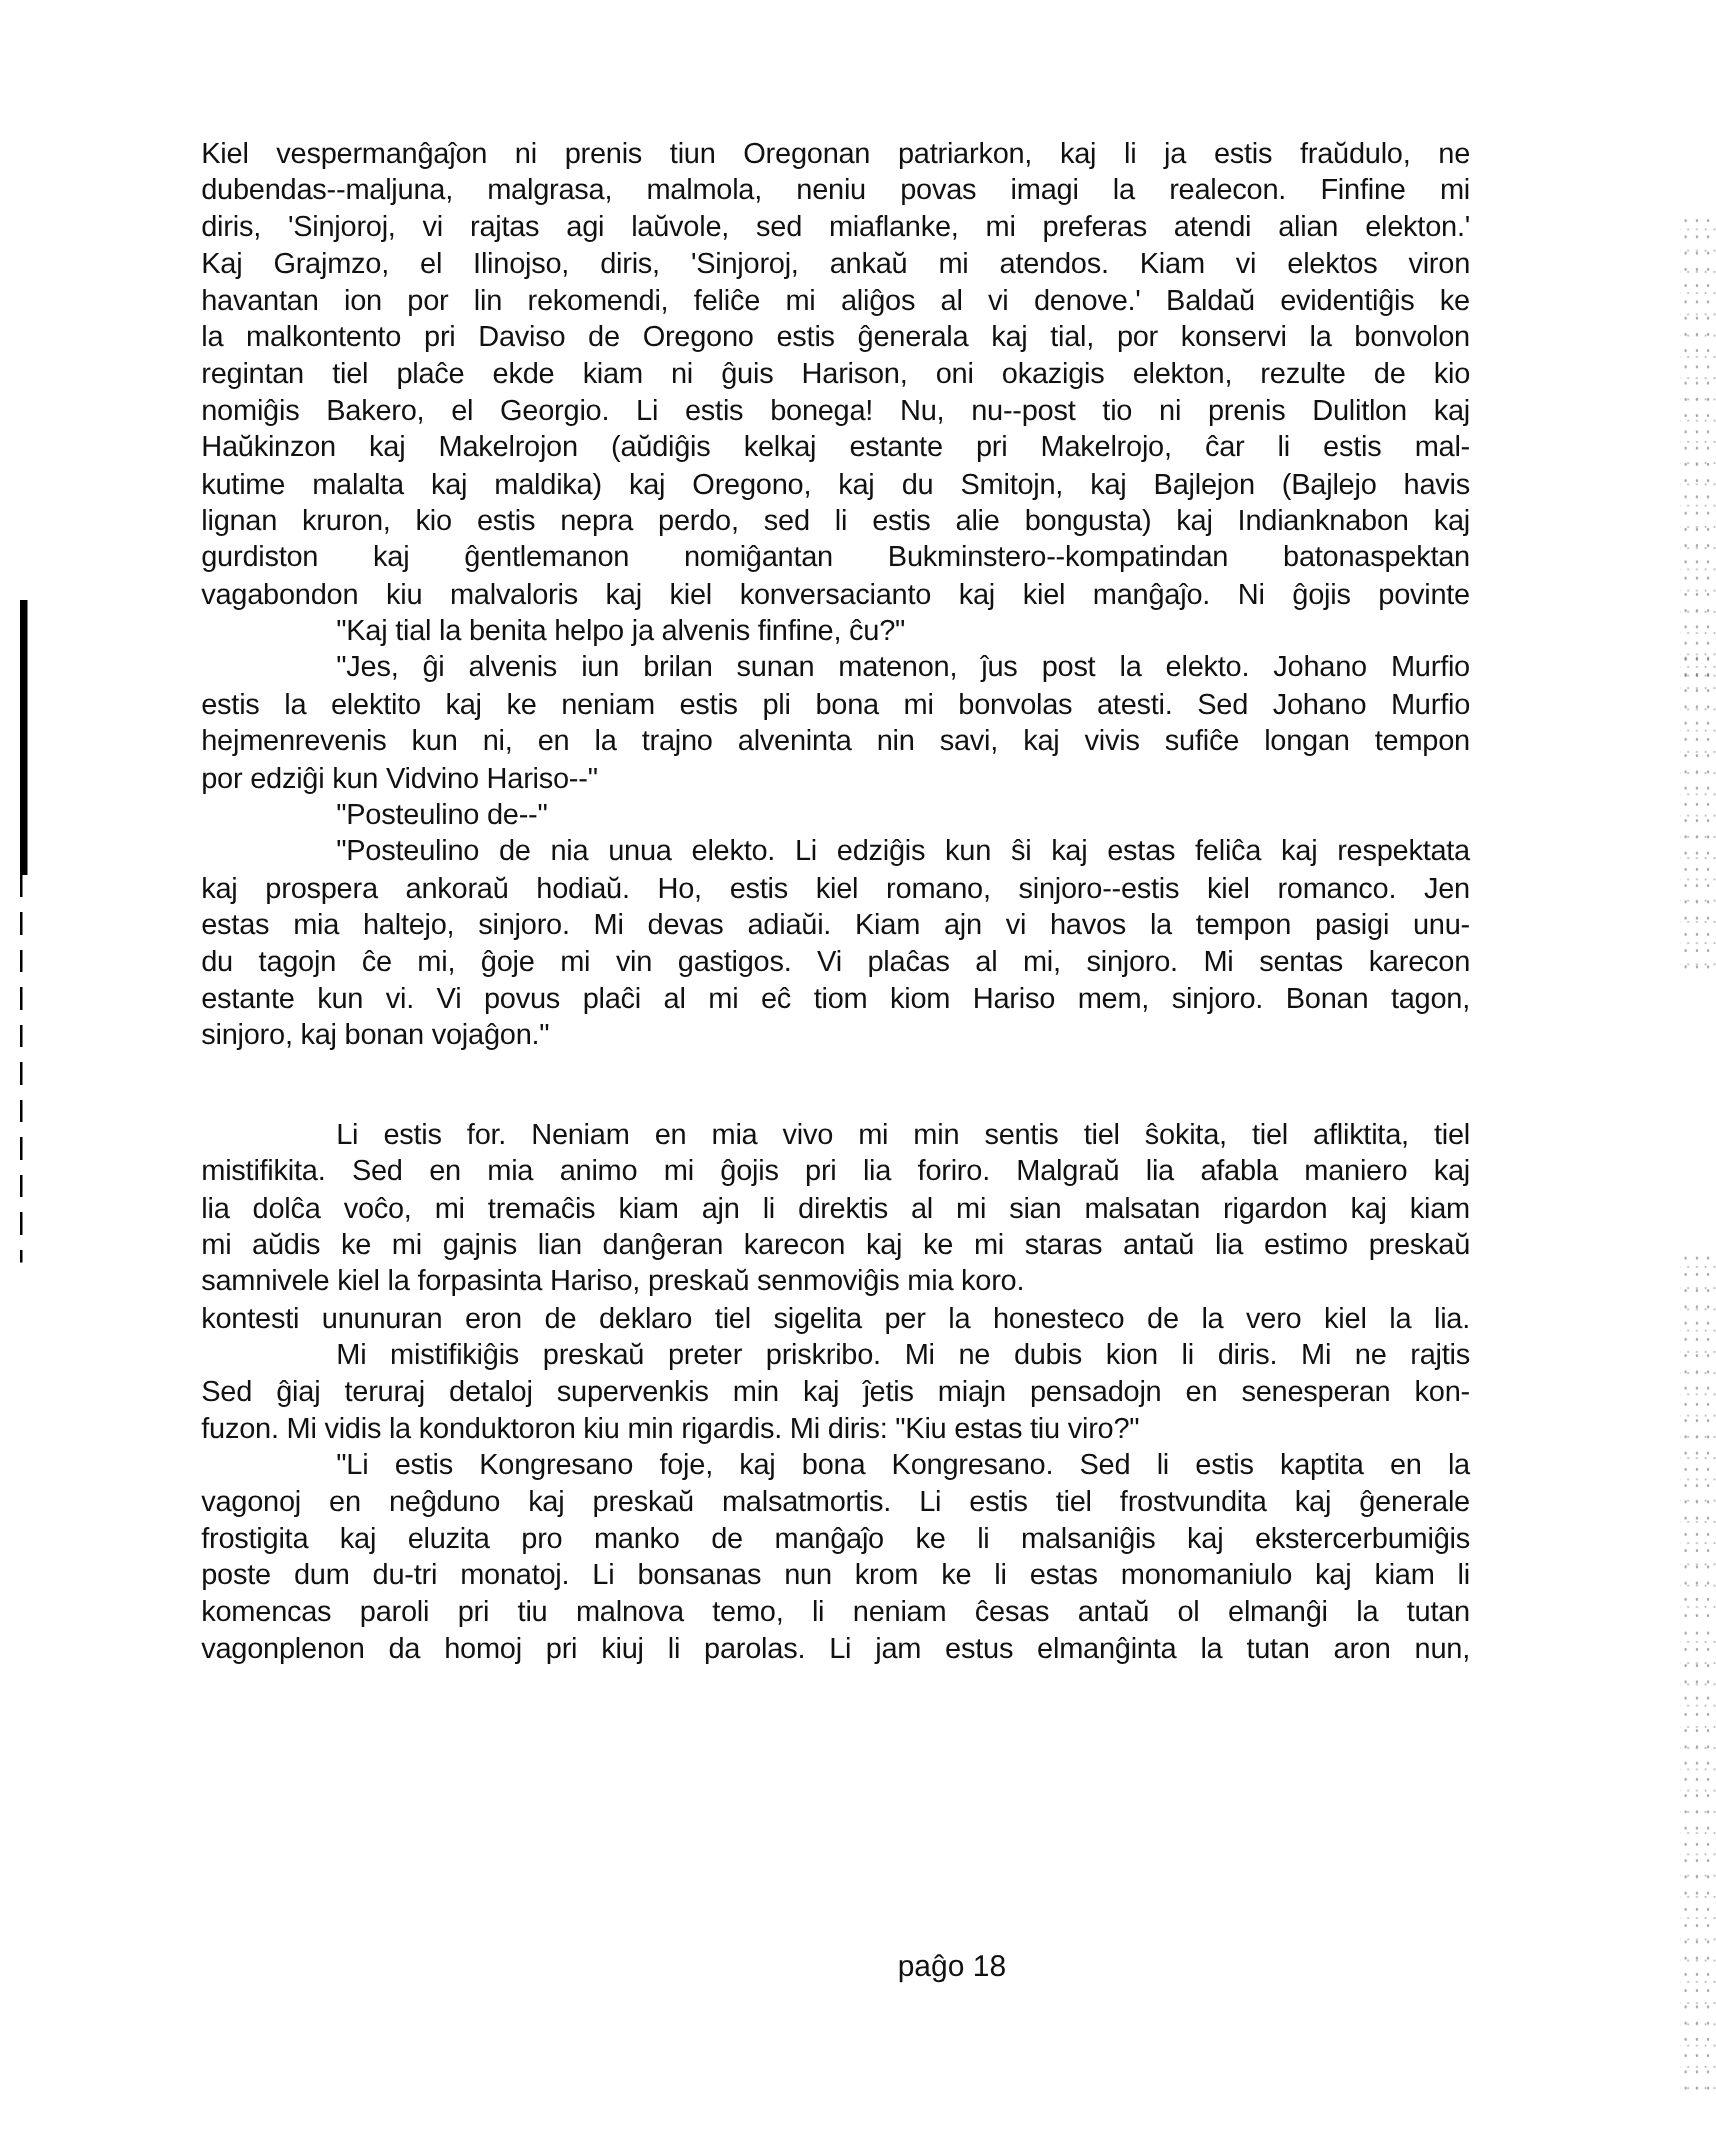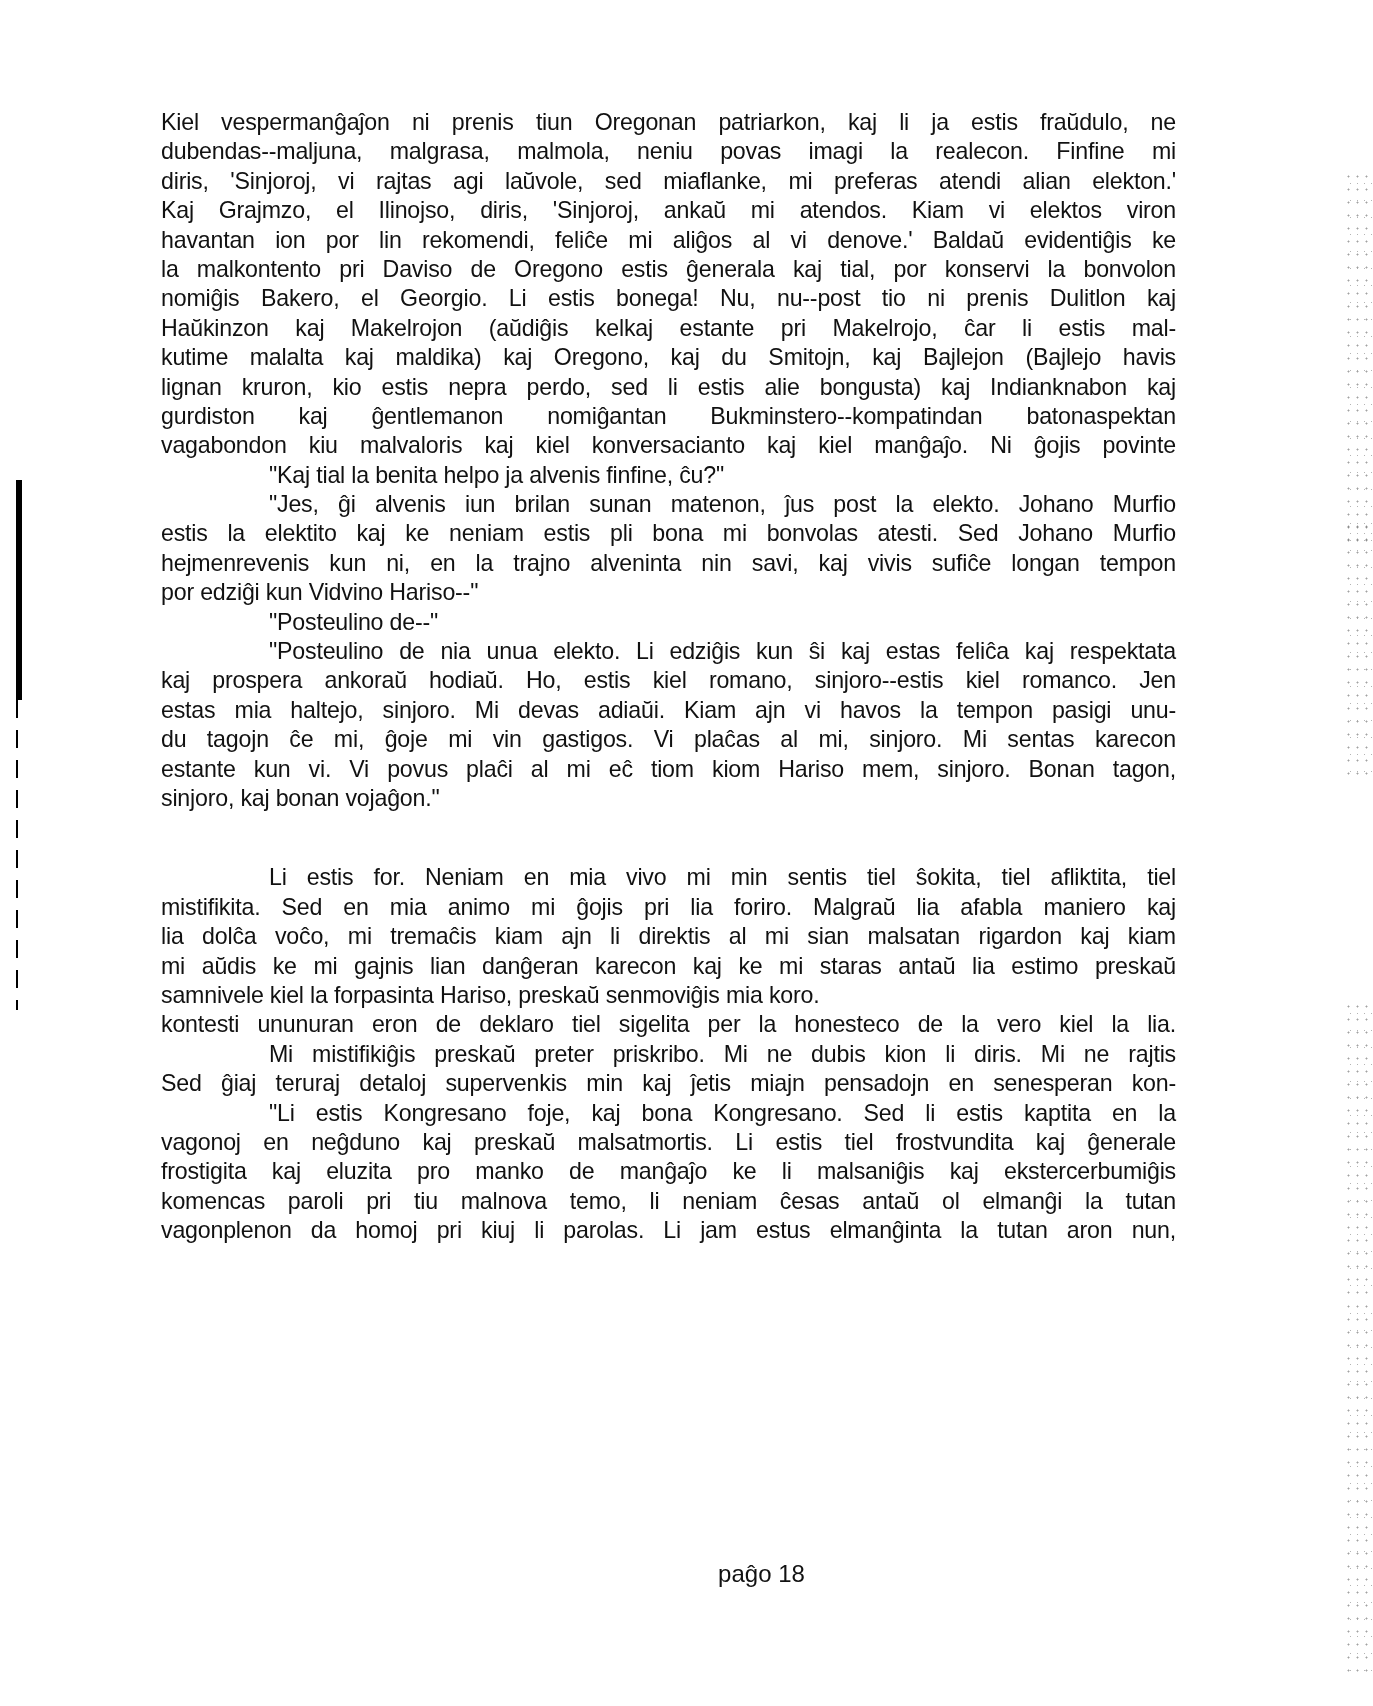--- a/index.html
+++ b/index.html
@@ -57,20 +57,21 @@
   <div class="speckle-col" style="top:1300px;height:380px;"></div>
 
   <div class="text-block" id="text-block">
       <div>
         <span class="line">Kiel vespermanĝaĵon ni prenis tiun Oregonan patriarkon, kaj li ja estis fraŭdulo, ne</span>
         <span class="line">dubendas--maljuna, malgrasa, malmola, neniu povas imagi la realecon. Finfine mi</span>
         <span class="line">diris, 'Sinjoroj, vi rajtas agi laŭvole, sed miaflanke, mi preferas atendi alian elekton.'</span>
         <span class="line">Kaj Grajmzo, el Ilinojso, diris, 'Sinjoroj, ankaŭ mi atendos. Kiam vi elektos viron</span>
         <span class="line">havantan ion por lin rekomendi, feliĉe mi aliĝos al vi denove.' Baldaŭ evidentiĝis ke</span>
         <span class="line">la malkontento pri Daviso de Oregono estis ĝenerala kaj tial, por konservi la bonvolon</span>
+        <span class="line">regintan tiel plaĉe ekde kiam ni ĝuis Harison, oni okazigis elekton, rezulte de kio</span>
         <span class="line">nomiĝis Bakero, el Georgio. Li estis bonega! Nu, nu--post tio ni prenis Dulitlon kaj</span>
         <span class="line">Haŭkinzon kaj Makelrojon (aŭdiĝis kelkaj estante pri Makelrojo, ĉar li estis mal-</span>
         <span class="line">kutime malalta kaj maldika) kaj Oregono, kaj du Smitojn, kaj Bajlejon (Bajlejo havis</span>
         <span class="line">lignan kruron, kio estis nepra perdo, sed li estis alie bongusta) kaj Indianknabon kaj</span>
         <span class="line">gurdiston kaj ĝentlemanon nomiĝantan Bukminstero--kompatindan batonaspektan</span>
         <span class="line">vagabondon kiu malvaloris kaj kiel konversacianto kaj kiel manĝaĵo. Ni ĝojis povinte</span>
       </div>
       <div>
         <span class="line indent last">"Kaj tial la benita helpo ja alvenis finfine, ĉu?"</span>
       </div>
@@ -96,25 +97,27 @@
         <span class="line indent">Li estis for. Neniam en mia vivo mi min sentis tiel ŝokita, tiel afliktita, tiel</span>
         <span class="line">mistifikita. Sed en mia animo mi ĝojis pri lia foriro. Malgraŭ lia afabla maniero kaj</span>
         <span class="line">lia dolĉa voĉo, mi tremaĉis kiam ajn li direktis al mi sian malsatan rigardon kaj kiam</span>
         <span class="line">mi aŭdis ke mi gajnis lian danĝeran karecon kaj ke mi staras antaŭ lia estimo preskaŭ</span>
         <span class="line last">samnivele kiel la forpasinta Hariso, preskaŭ senmoviĝis mia koro.</span>
       </div>
       <div>
         <span class="line">kontesti ununuran eron de deklaro tiel sigelita per la honesteco de la vero kiel la lia.</span>
         <span class="line indent">Mi mistifikiĝis preskaŭ preter priskribo. Mi ne dubis kion li diris. Mi ne rajtis</span>
         <span class="line">Sed ĝiaj teruraj detaloj supervenkis min kaj ĵetis miajn pensadojn en senesperan kon-</span>
+        <span class="line last">fuzon. Mi vidis la konduktoron kiu min rigardis. Mi diris: "Kiu estas tiu viro?"</span>
       </div>
       <div>
         <span class="line indent">"Li estis Kongresano foje, kaj bona Kongresano. Sed li estis kaptita en la</span>
         <span class="line">vagonoj en neĝduno kaj preskaŭ malsatmortis. Li estis tiel frostvundita kaj ĝenerale</span>
         <span class="line">frostigita kaj eluzita pro manko de manĝaĵo ke li malsaniĝis kaj ekstercerbumiĝis</span>
+        <span class="line">poste dum du-tri monatoj. Li bonsanas nun krom ke li estas monomaniulo kaj kiam li</span>
         <span class="line">komencas paroli pri tiu malnova temo, li neniam ĉesas antaŭ ol elmanĝi la tutan</span>
         <span class="line">vagonplenon da homoj pri kiuj li parolas.   Li jam estus elmanĝinta la tutan aron nun,</span>
       </div>
     </div>
 
   <div class="page-number">
     <span>paĝo 18</span>
   </div>
 </div>
 

